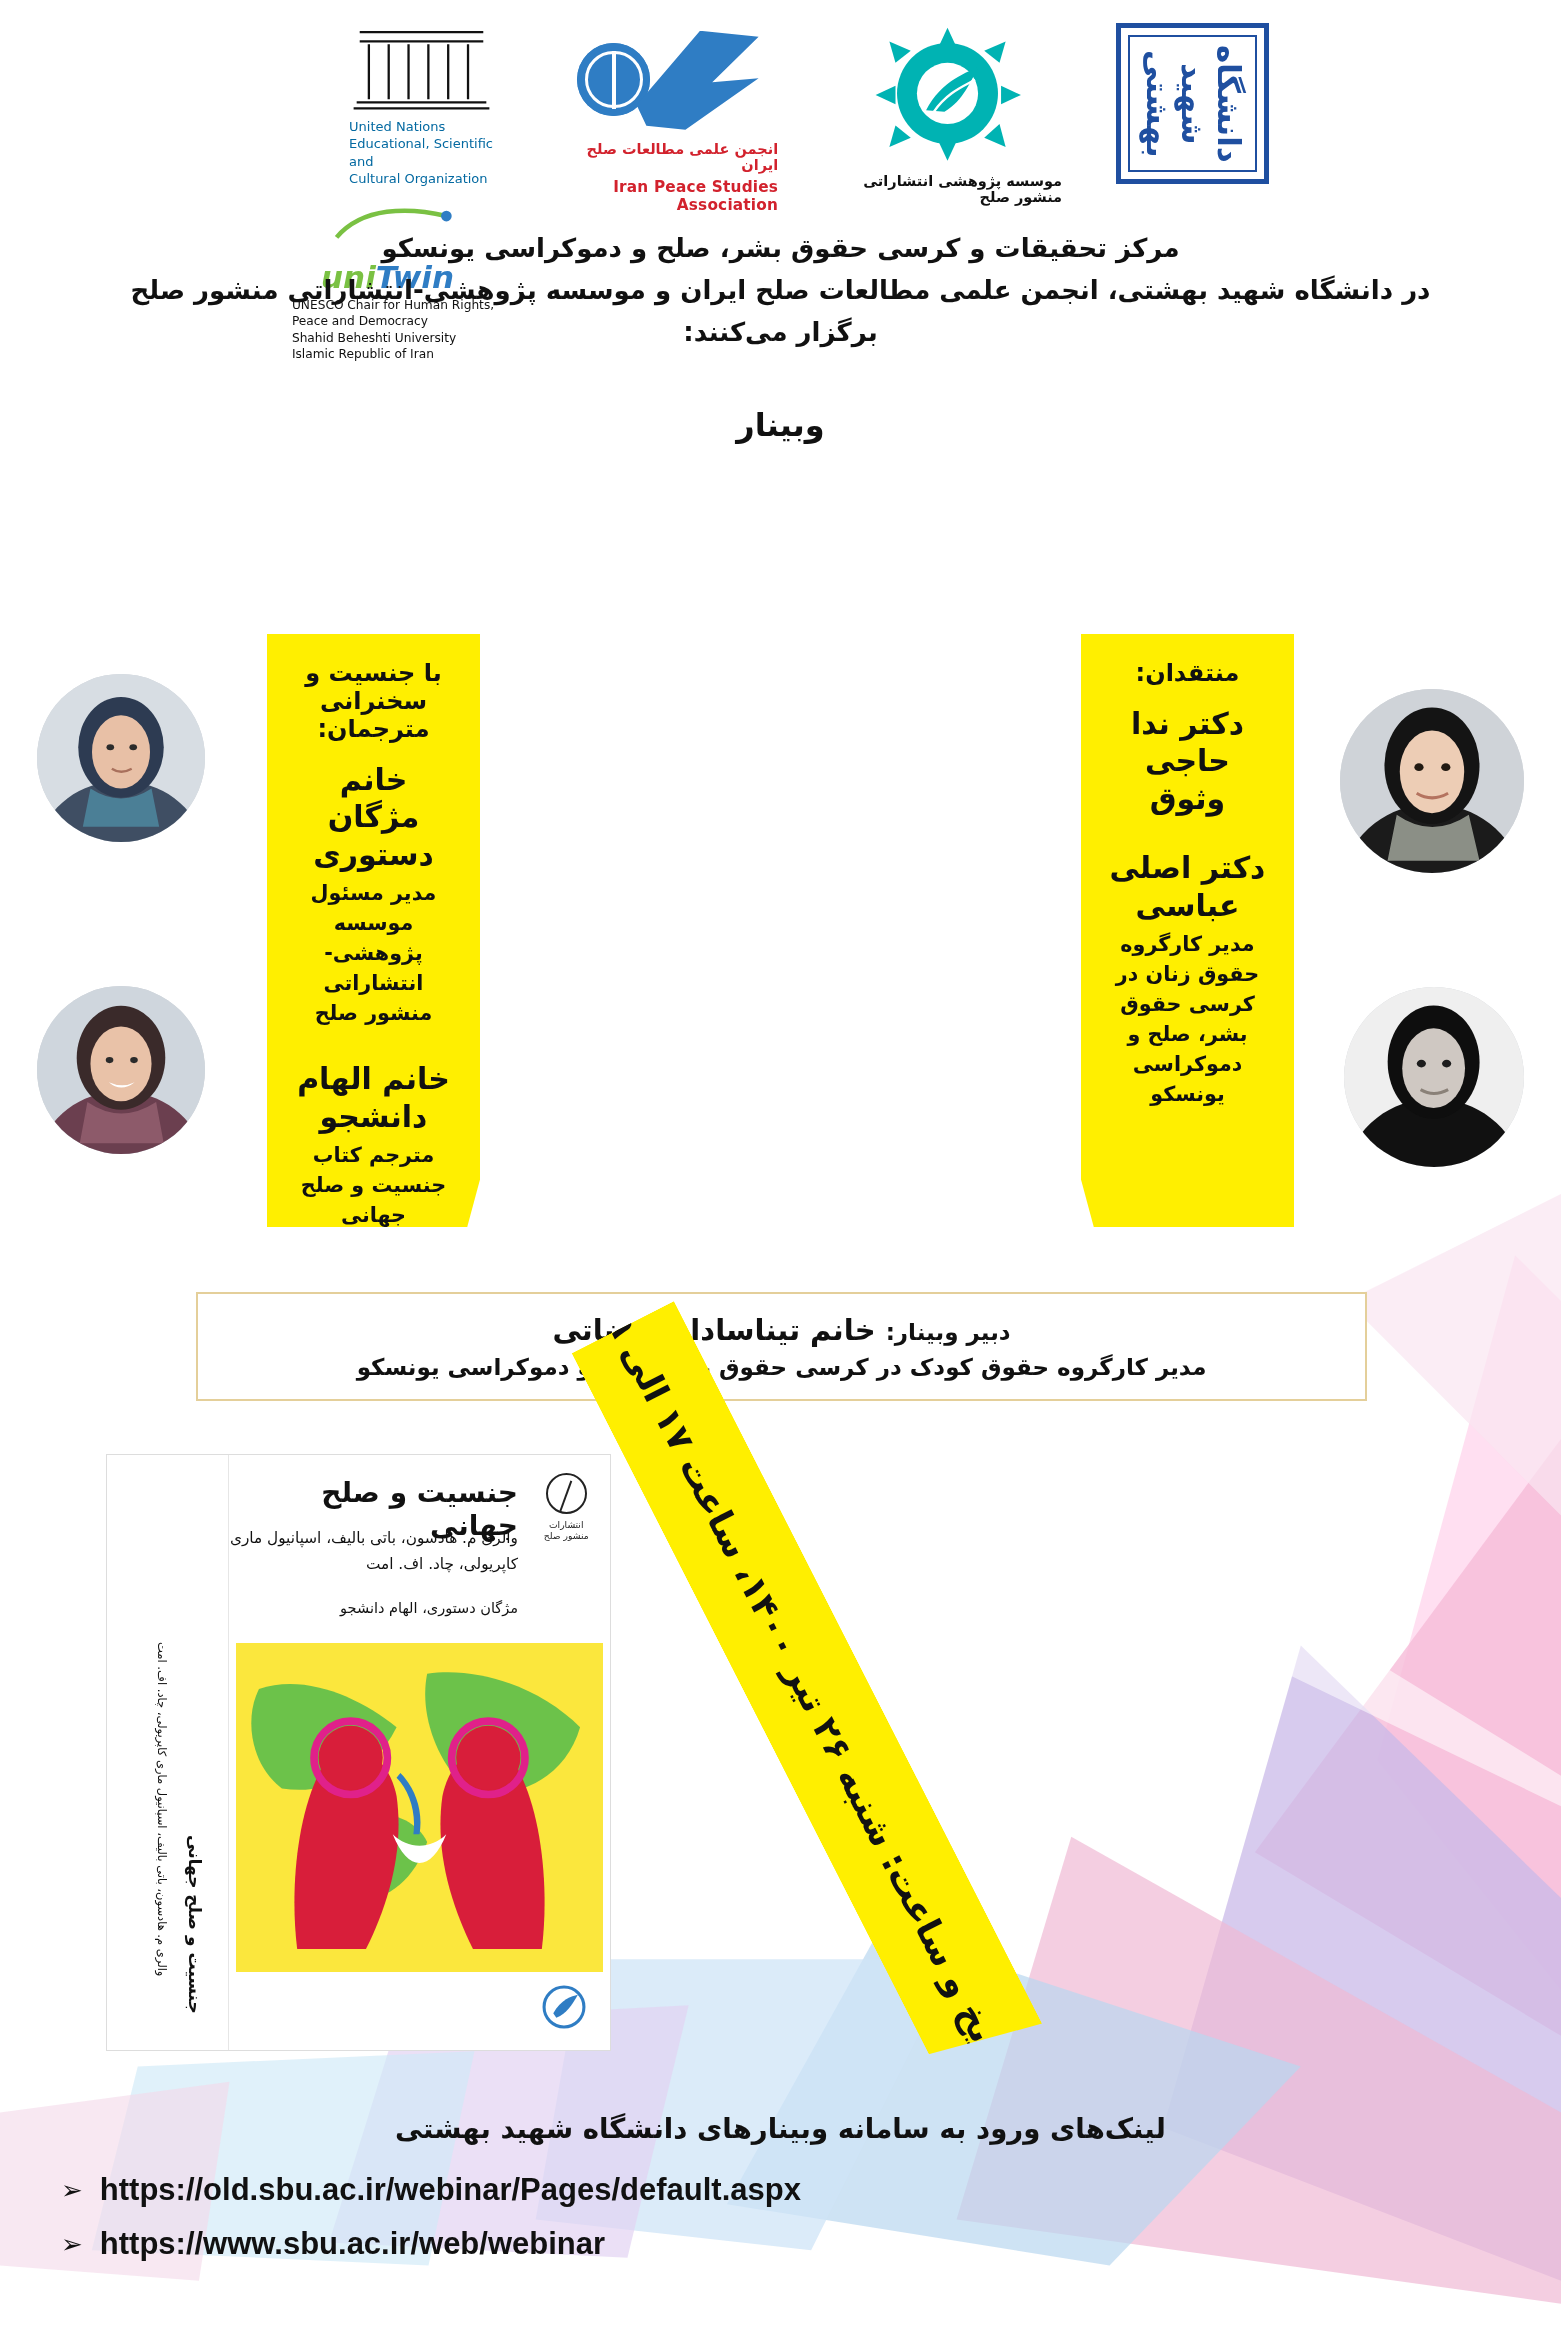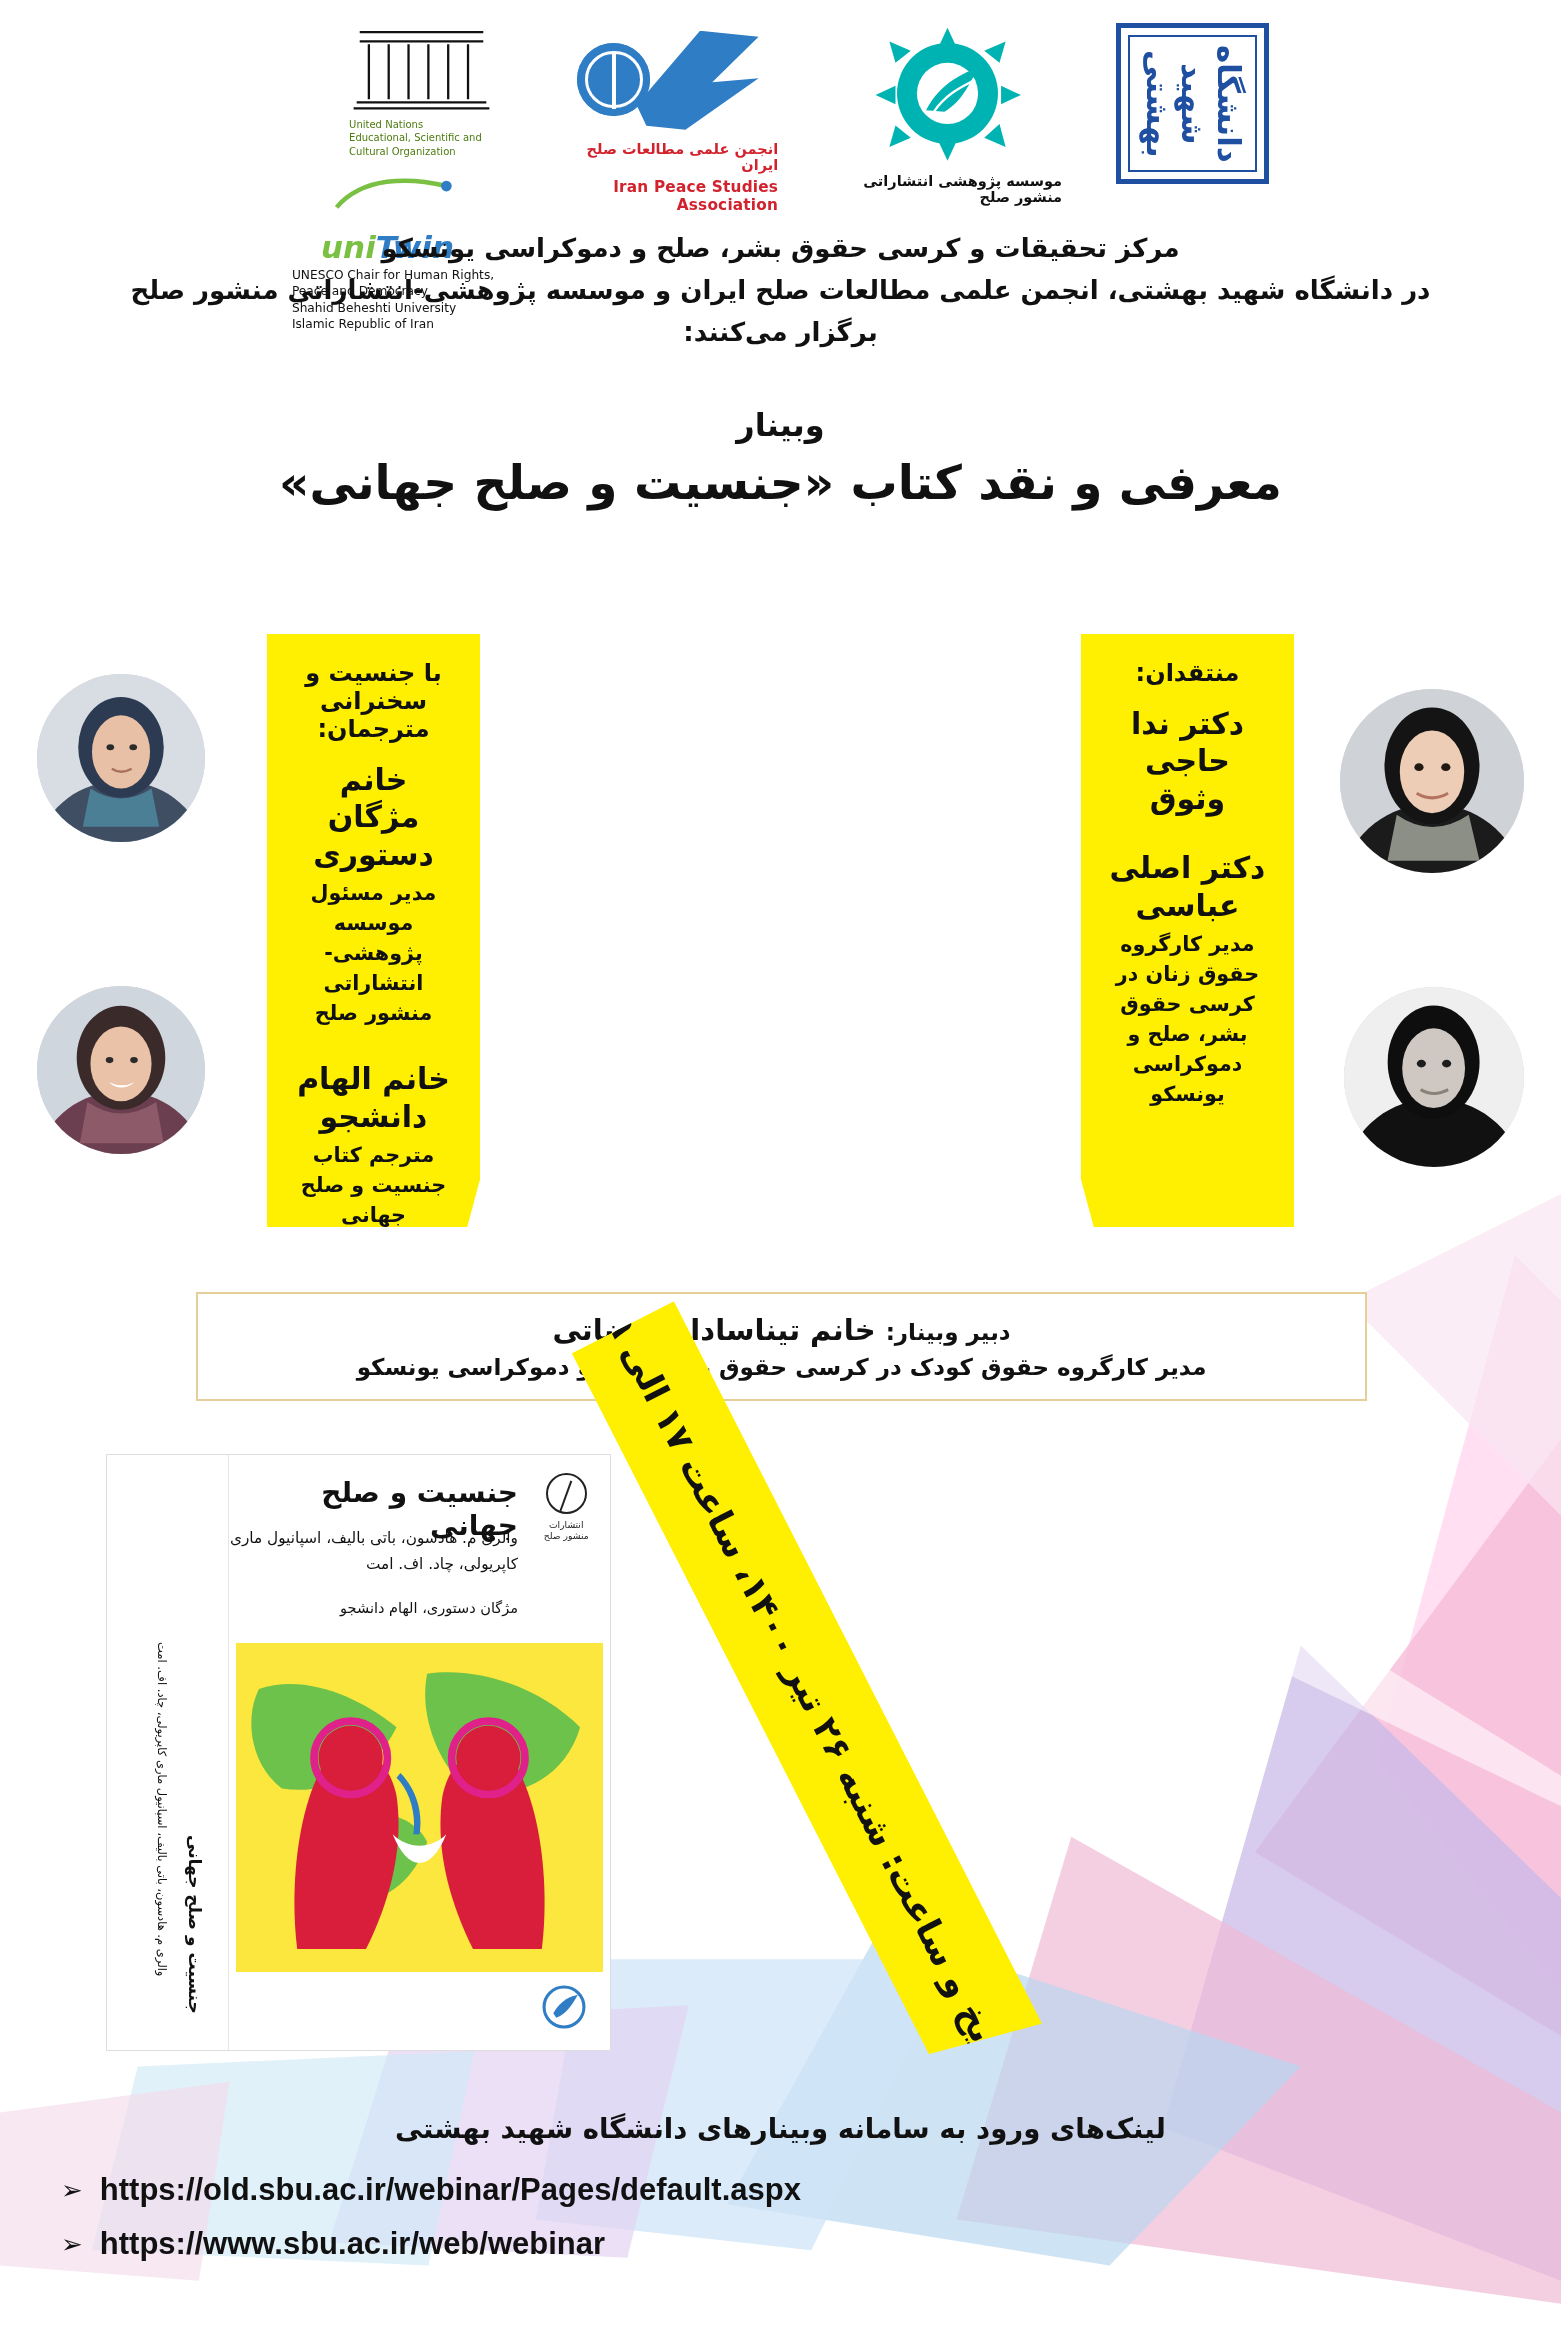--- a/index.html
+++ b/index.html
@@ -66,21 +66,21 @@
   
   .logo-manshour { width: 230px; display: flex; flex-direction: column; align-items: center; }
   .manshour-mark { width: 168px; height: 145px; position: relative; }
   .sunburst { position: absolute; left: 7.7px; top: 3.1px; width: 153px; height: 138px; }
   .manshour-cap { color: #111; font-size: 14.5px; font-weight: bold; margin-top: 4.6px; }
 
   
   .logo-unesco { display: flex; align-items: flex-start; gap: 13.8px; }
   .unesco-temple { width: 145px; }
   .temple-svg { display: block; }
-  .unesco-lines { font-size: 10px; line-height: 1.35; color: #4d7c0f; text-align: left; direction: ltr; margin-top: 4.6px; }
+  .unesco-lines { font-size: 13px; line-height: 1.35; color: #0369a1; text-align: left; direction: ltr; margin-top: 4.6px; }
   .unitwin { display: flex; flex-direction: column; align-items: center; }
   .unitwin-mark { position: relative; width: 122px; height: 92px; }
   .unitwin-word { color: #7ac143; font-size: 31px; font-weight: bold; font-style: italic; letter-spacing: 0px; }
   .unitwin-word b { color: #2f7dc4; }
   .unitwin-lines { font-size: 12.2px; line-height: 1.35; color: #111; text-align: left; direction: ltr; margin-top: 3.1px; }
 
   
   .org-lines {
     position: absolute; top: 227px; left: 0; width: 1561px;
     text-align: center; z-index: 3;
@@ -287,21 +287,20 @@
     </div>
   </div>
 
   <div class="org-lines">
     <div>مرکز تحقیقات و کرسی حقوق بشر، صلح و دموکراسی یونسکو</div>
     <div>در دانشگاه شهید بهشتی، انجمن علمی مطالعات صلح ایران و موسسه پژوهشی-انتشاراتی منشور صلح</div>
     <div>برگزار می‌کنند:</div>
   </div>
 
   <div class="webinar-word">وبینار</div>
-  <div class="book-title">معرفی و نقد کتاب «جنسیت و صلح جهانی»</div>
 
   <div class="portrait p-tl">
     <svg width="168" height="168" viewBox="0 0 220 220">
       <rect width="220" height="220" fill="#d7dde3"></rect>
       <path d="M0 220 C20 160 70 140 110 140 C150 140 200 160 220 220 Z" fill="#3f4e63"></path>
       <ellipse cx="110" cy="96" rx="56" ry="66" fill="#2d3b52"></ellipse>
       <ellipse cx="110" cy="102" rx="38" ry="48" fill="#e8c0a6"></ellipse>
       <ellipse cx="96" cy="96" rx="5" ry="4" fill="#2b2b2b"></ellipse>
       <ellipse cx="126" cy="96" rx="5" ry="4" fill="#2b2b2b"></ellipse>
       <path d="M98 124 Q110 132 124 124" stroke="#a9705c" stroke-width="3" fill="none"></path>

